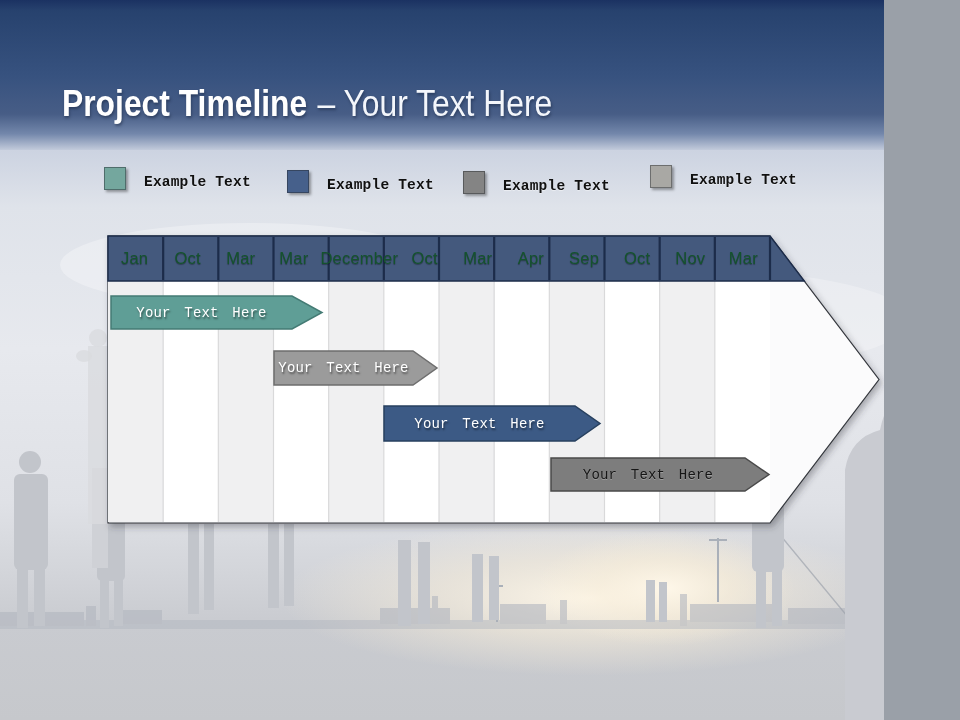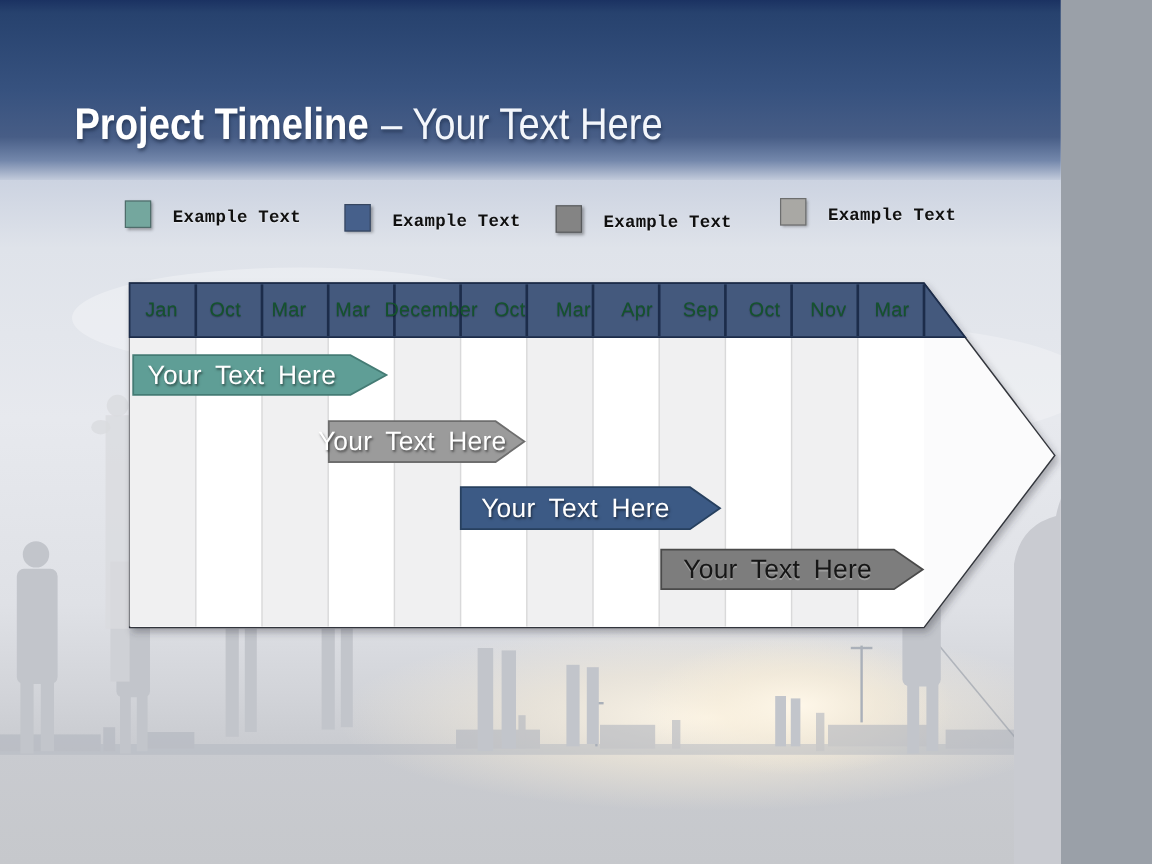--- a/index.html
+++ b/index.html
@@ -34,21 +34,21 @@
     position:absolute;left:108px;top:236px;width:662px;height:45px;
     display:flex;z-index:3;
   }
   .month-cell{
     flex:1 1 0;display:flex;align-items:center;justify-content:center;
     color:#14532d;font-size:16.5px;letter-spacing:.2px;
     text-shadow:0 1px 1px rgba(0,0,0,.35);
   }
   .bar-label{
     position:absolute;z-index:4;display:flex;align-items:center;justify-content:center;
-    font-size:22px;word-spacing:5px;letter-spacing:.2px;white-space:nowrap;
+    font-size:14px;word-spacing:5px;letter-spacing:.2px;white-space:nowrap;font-family:Liberation Mono, monospace;
   }
   .bar-label.light{color:#ffffff;text-shadow:1px 1.5px 2px rgba(0,0,0,.5);}
   .bar-label.dark{color:#161616;text-shadow:0 1px 0 rgba(255,255,255,.25);}
 </style>
 </head>
 <body>
 
 <div class="slide">
 
   <svg class="bg" width="960" height="720" viewBox="0 0 960 720">

